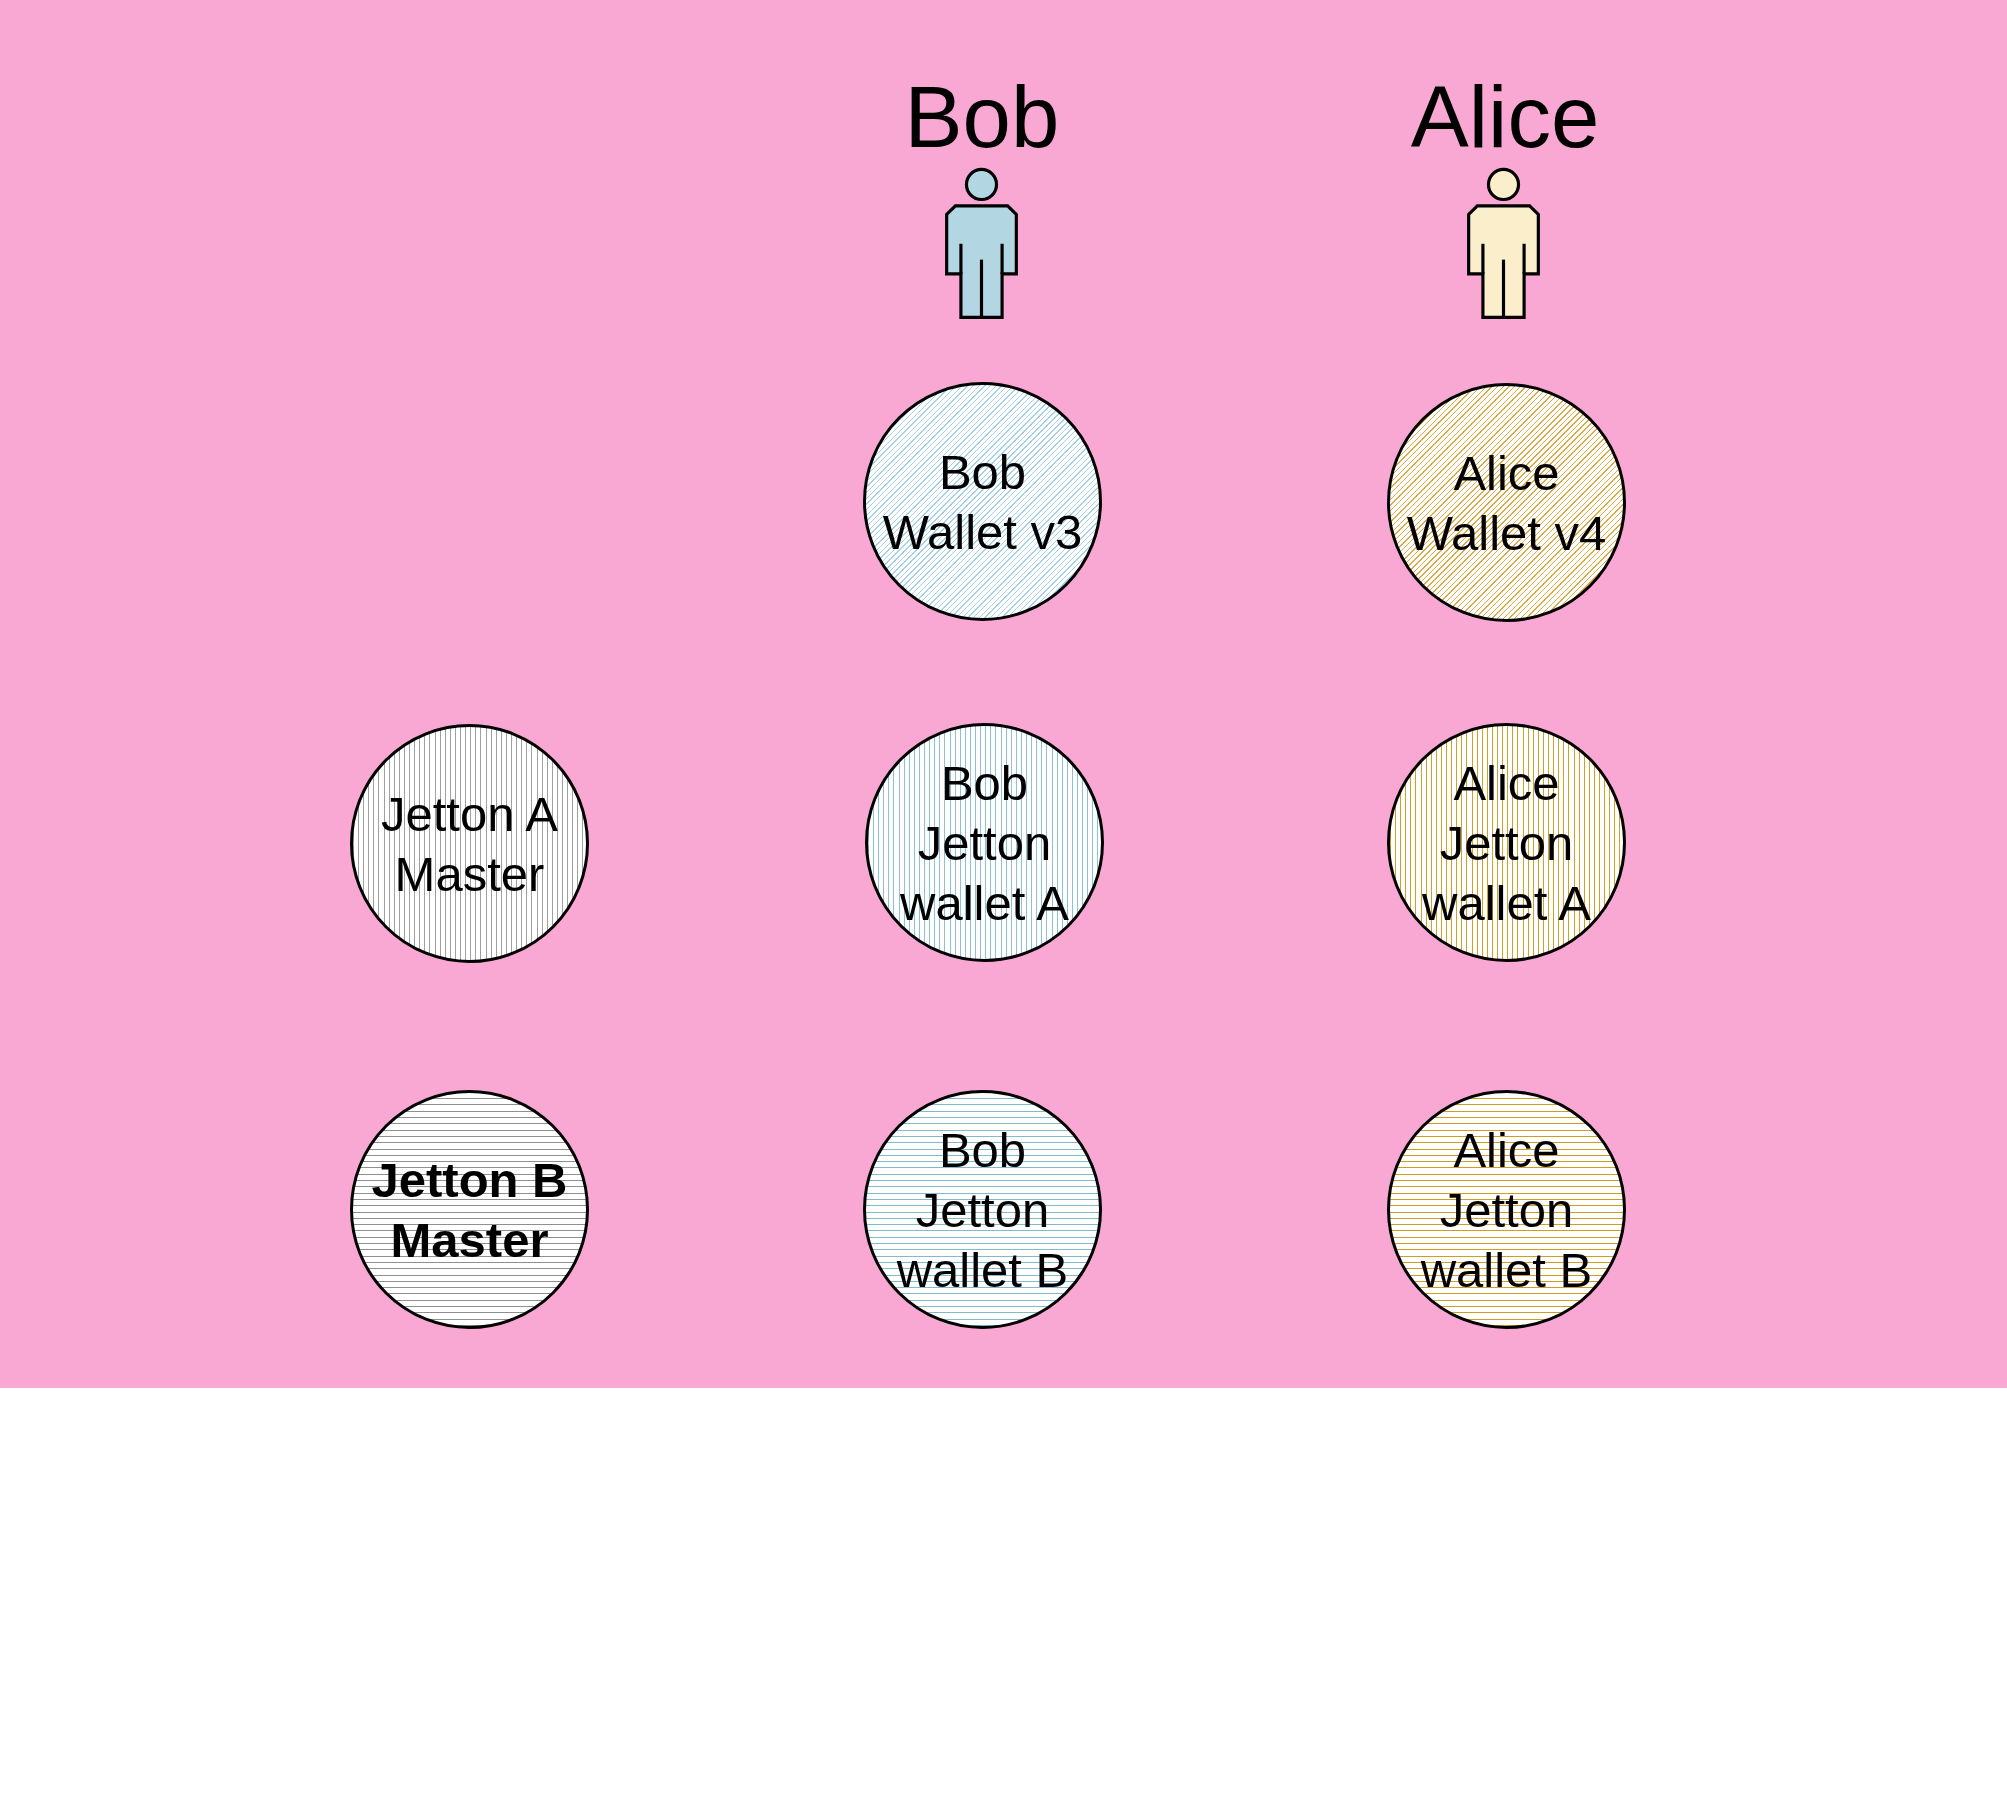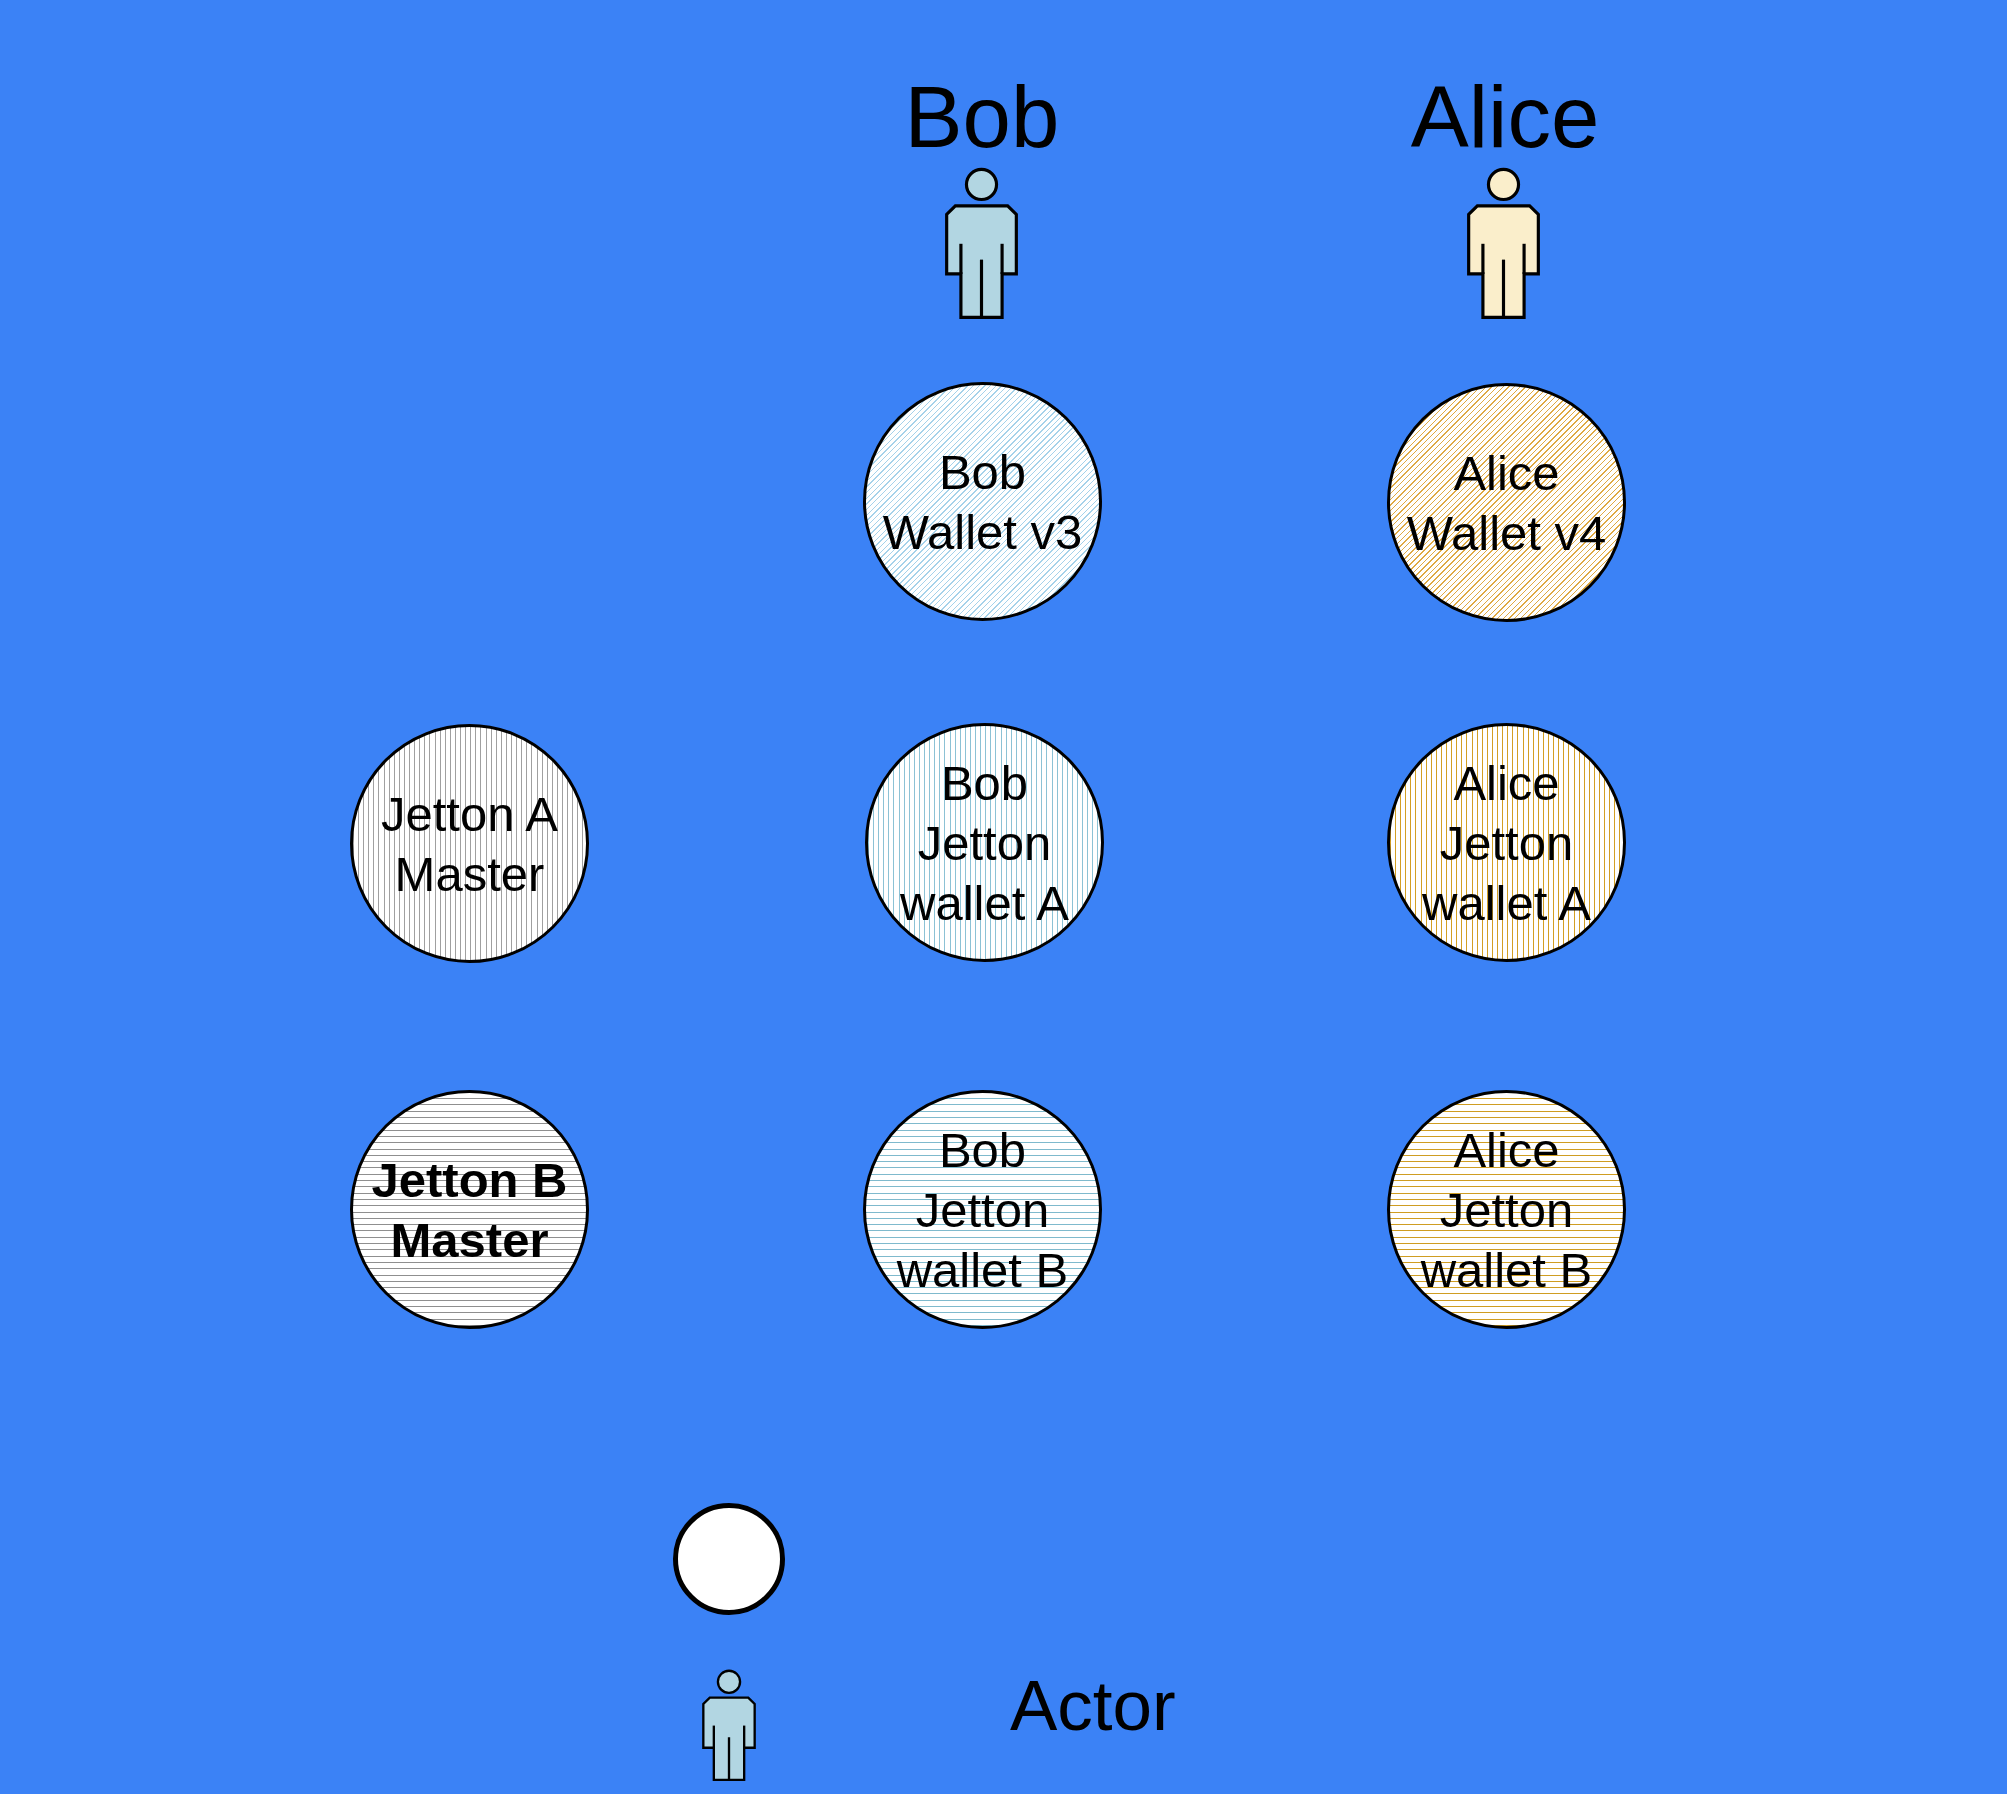--- a/index.html
+++ b/index.html
@@ -1,21 +1,21 @@
 <!DOCTYPE html>
 <html style="font-size:12.6px"><head>
 <meta charset="utf-8">
 <style>
   html, body { margin: 0; padding: 0; background: #ffffff; }
   body { font-family: "Liberation Sans", "DejaVu Sans", sans-serif; color: #000; }
   .canvas {
     position: relative;
     width: 2008px;
-    height: 1794px;
-    background: #3b82f6;
+    height: 1388px;
+    background: #f9a8d4;
     overflow: hidden;
   }
   .actor-title {
     position: absolute;
     width: 474px;
     text-align: center;
     font-size: 87px;
     line-height: 88px;
     color: #000;
   }

